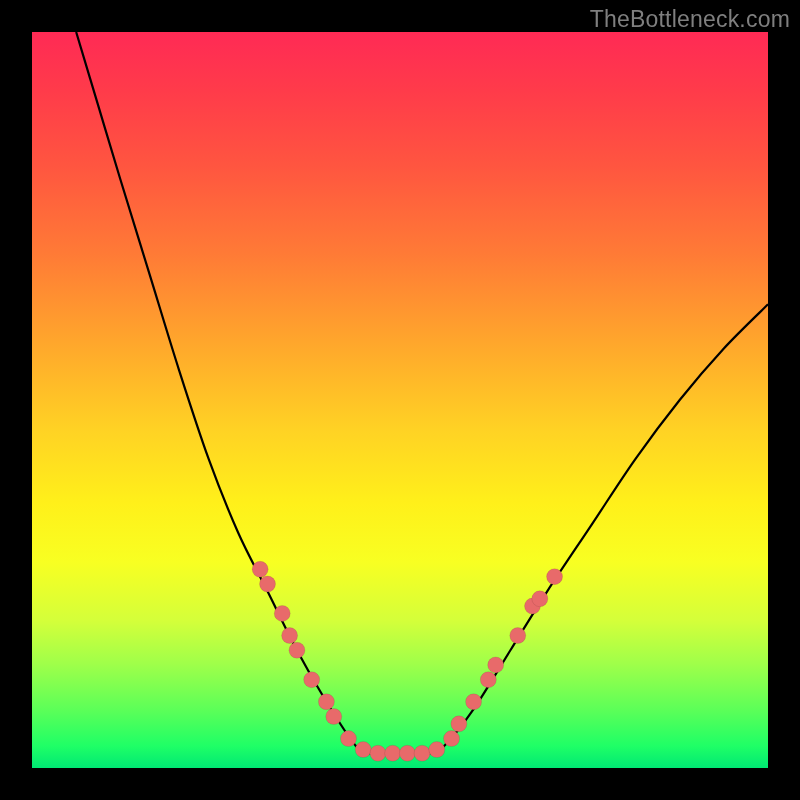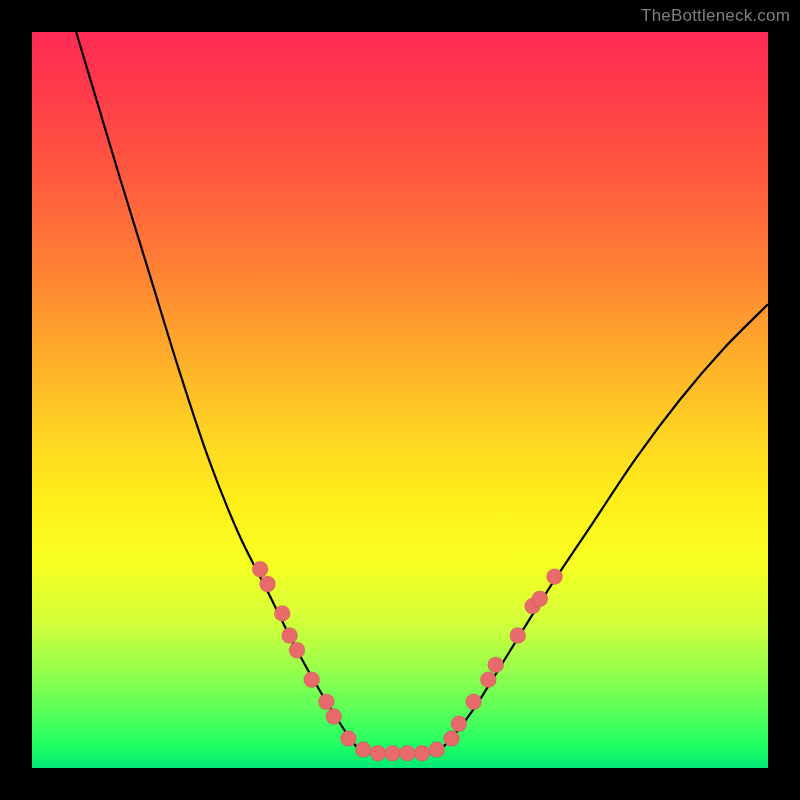--- a/index.html
+++ b/index.html
@@ -38,21 +38,21 @@
       #5dff58 92%,
       #1fff66 97%,
       #00e874 100%
     );
   }
   .watermark {
     position: absolute;
     top: 6px;
     right: 10px;
     color: #7f7f7f;
-    font-size: 17px;
+    font-size: 23px;
     font-weight: 400;
     letter-spacing: 0.2px;
     user-select: none;
     z-index: 5;
   }
   svg.curve {
     position: absolute;
     inset: 0;
     width: 736px;
     height: 736px;

